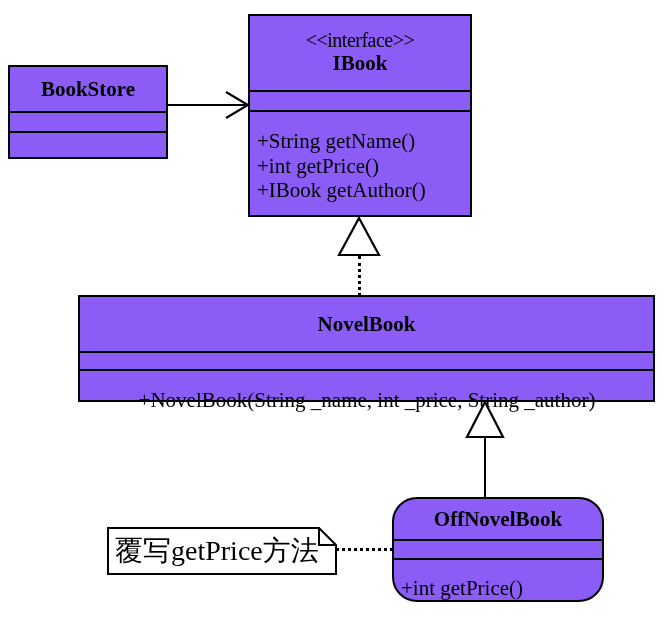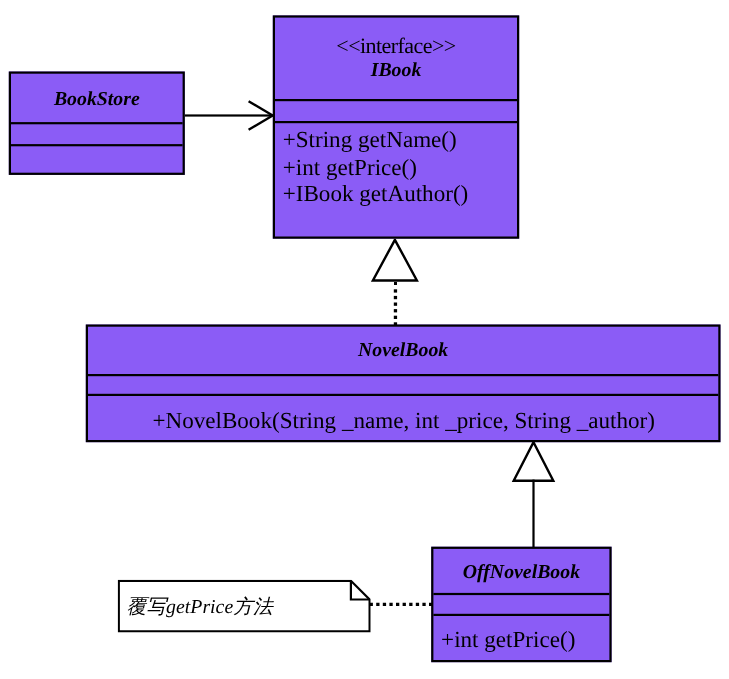--- a/index.html
+++ b/index.html
@@ -39,27 +39,26 @@
     flex-direction: column;
     justify-content: center;
   }
   .stereotype {
     font-size: 20px;
     line-height: 1.05;
     letter-spacing: -0.5px;
   }
   .class-name {
     font-weight: bold;
-    font-size: 18px;
+    font-size: 21px;
     line-height: 1.15;
-    font-style: italic;
   }
   .members {
     display: block;
-    padding: 3px 6px 3px 7px;
+    padding: 17px 6px 3px 7px;
     text-align: left;
   }
   .member-line {
     font-size: 21px;
     line-height: 1.17;
     white-space: nowrap;
   }
   .empty-compartment {
     height: 20px;
   }
@@ -107,24 +106,23 @@
     position: absolute;
     left: 0;
     top: 0;
     width: 100%;
     height: 100%;
     display: flex;
     align-items: center;
     justify-content: flex-start;
     padding-left: 8px;
     box-sizing: border-box;
-    font-size: 18px;
+    font-size: 28px;
     white-space: nowrap;
     font-family: "Liberation Serif", "DejaVu Serif", serif;
-    font-style: italic;
   }
 </style>
 </head>
 <body>
 
 <div id="canvas">
 
   <div class="uml-box" style="left:8px; top:65px; width:160px; height:94px;">
     <div class="compartment name-compartment" style="height:44px;">
       <span class="class-name">BookStore</span>
@@ -140,30 +138,30 @@
     </div>
     <div class="compartment divider-top empty-compartment" style="height:20px;"></div>
     <div class="compartment divider-top members" style="height:105px;">
       <div class="member-line">+String getName()</div>
       <div class="member-line">+int getPrice()</div>
       <div class="member-line">+IBook getAuthor()</div>
     </div>
   </div>
 
   <div class="uml-box" style="left:78px; top:295px; width:577px; height:107px;">
-    <div class="compartment name-compartment" style="height:43px;">
+    <div class="compartment name-compartment" style="height:54px;">
       <span class="class-name">NovelBook</span>
     </div>
     <div class="compartment divider-top empty-compartment" style="height:18px;"></div>
     <div class="compartment divider-top members" style="height:46px; display:flex; align-items:center; justify-content:center;">
       <div class="member-line">+NovelBook(String _name, int _price, String _author)</div>
     </div>
   </div>
 
-  <div class="uml-box" style="left:392px; top:497px; width:164px; height:105px;">
+  <div class="uml-box" style="left:392px; top:497px; width:212px; height:105px;border-radius:25px;">
     <div class="compartment name-compartment" style="height:40px;">
       <span class="class-name">OffNovelBook</span>
     </div>
     <div class="compartment divider-top empty-compartment" style="height:19px;"></div>
     <div class="compartment divider-top members" style="height:44px; display:flex; align-items:center; justify-content:flex-start;">
       <div class="member-line">+int getPrice()</div>
     </div>
   </div>
 
   <div class="edge edge-h" style="left:168px; top:104px; width:80px; height:1.6px;"></div>

